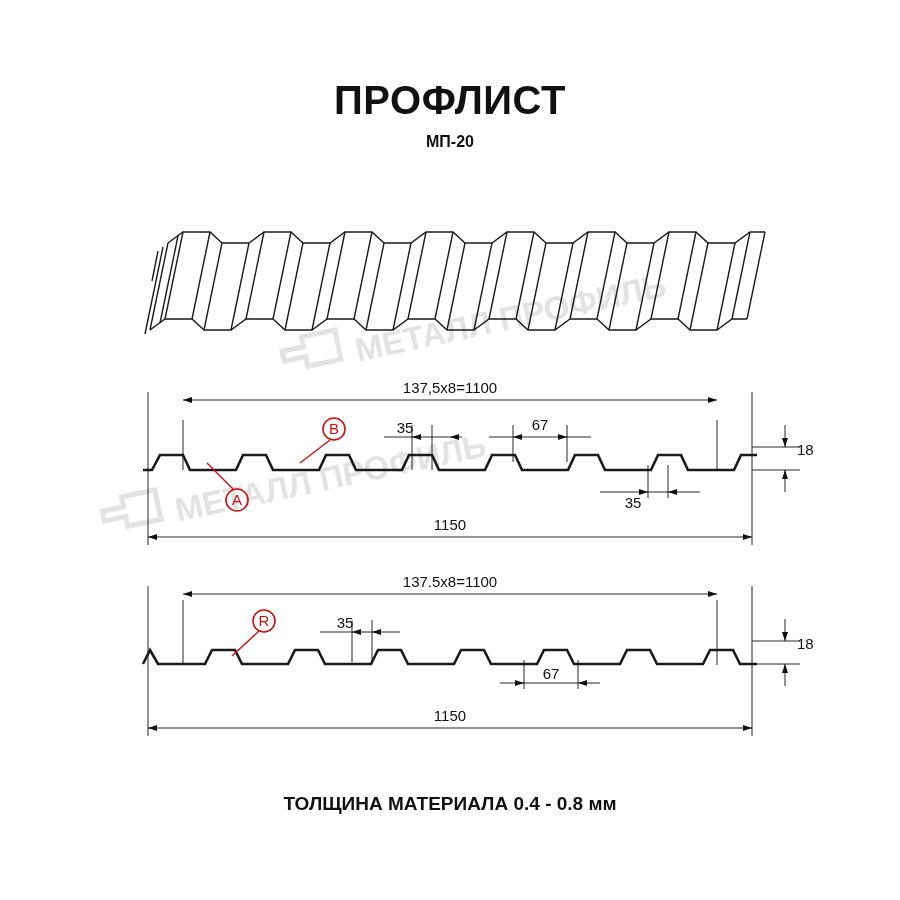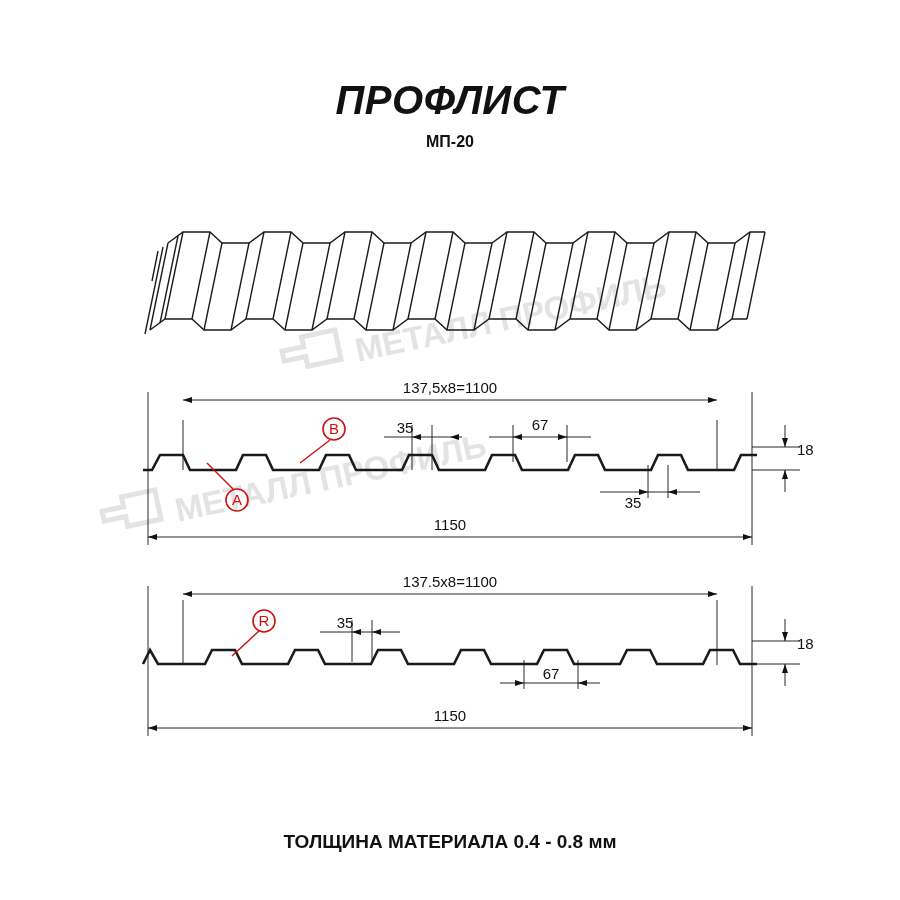--- a/index.html
+++ b/index.html
@@ -19,35 +19,34 @@
   .title {
     position: absolute;
     top: 78px;
     left: 0;
     width: 900px;
     text-align: center;
     font-size: 40px;
     font-weight: bold;
     letter-spacing: 0.5px;
     color: #111111;
-    font-style: italic;
   }
   .subtitle {
     position: absolute;
     top: 133px;
     left: 0;
     width: 900px;
     text-align: center;
     font-size: 16px;
     font-weight: bold;
     color: #111111;
   }
   .footer {
     position: absolute;
-    top: 831px;
+    top: 793px;
     left: 0;
     width: 900px;
     text-align: center;
     font-size: 19px;
     font-weight: bold;
     color: #111111;
   }
   svg.layer {
     position: absolute;
     left: 0;

